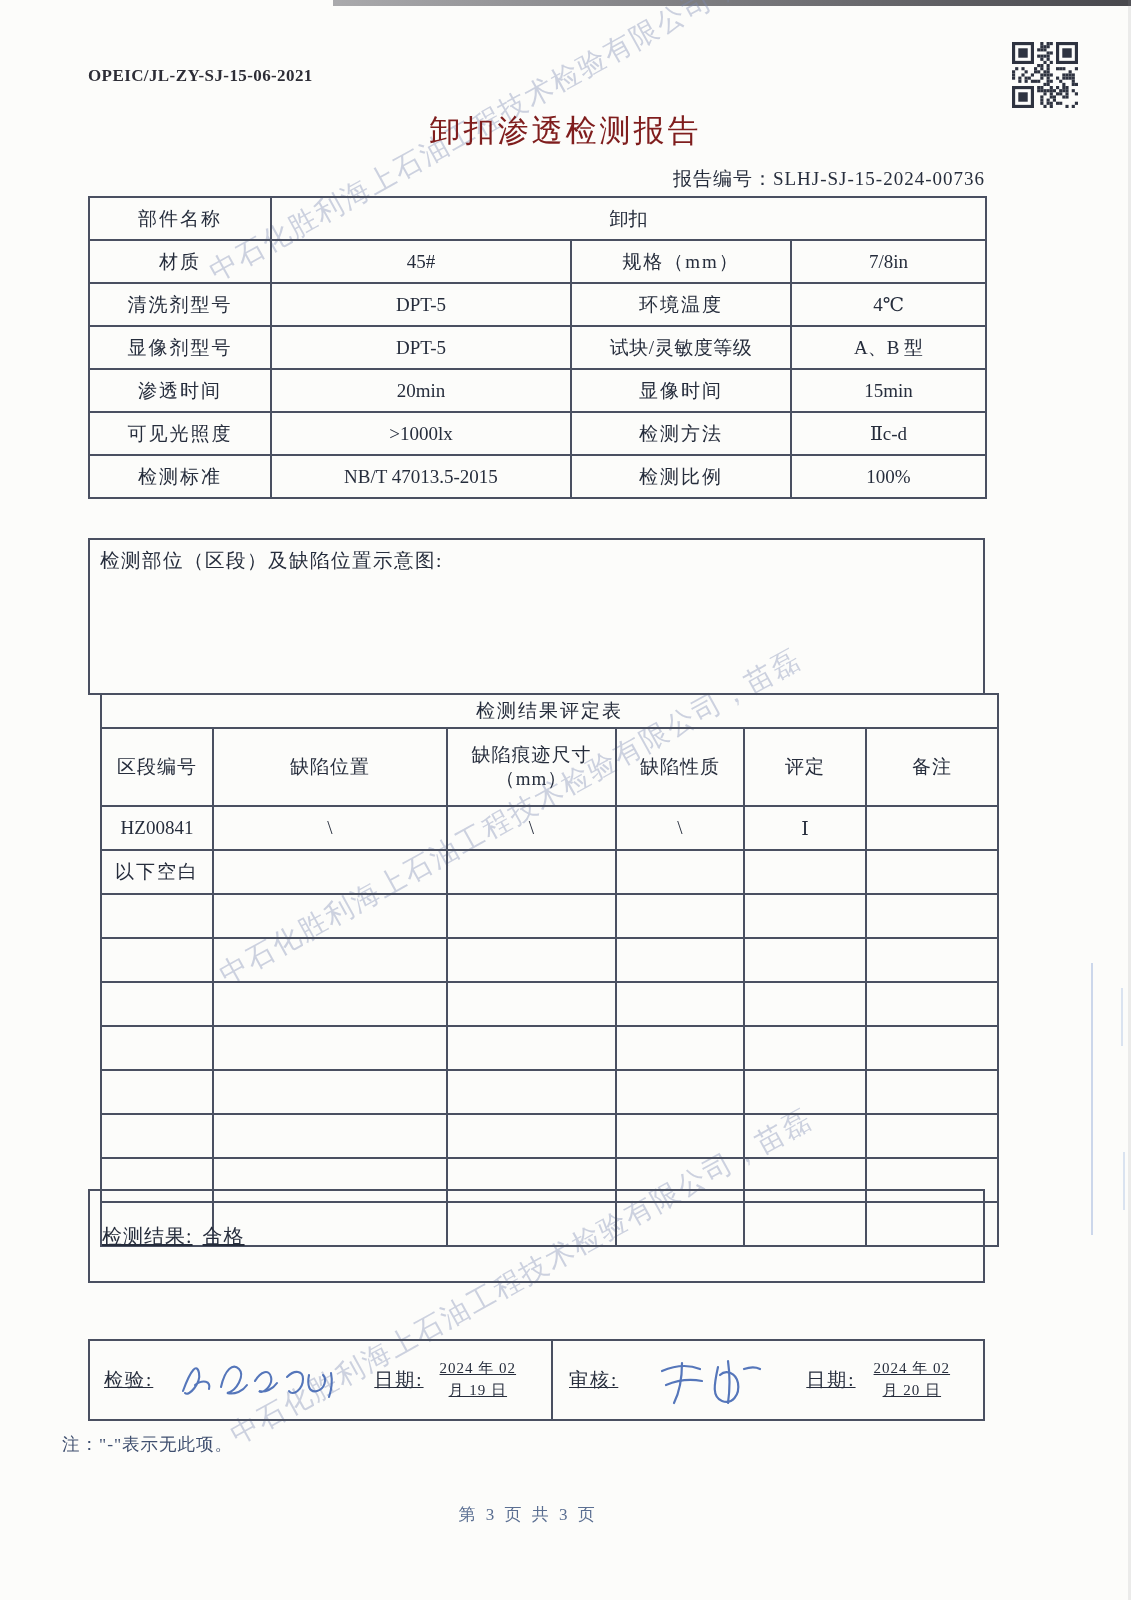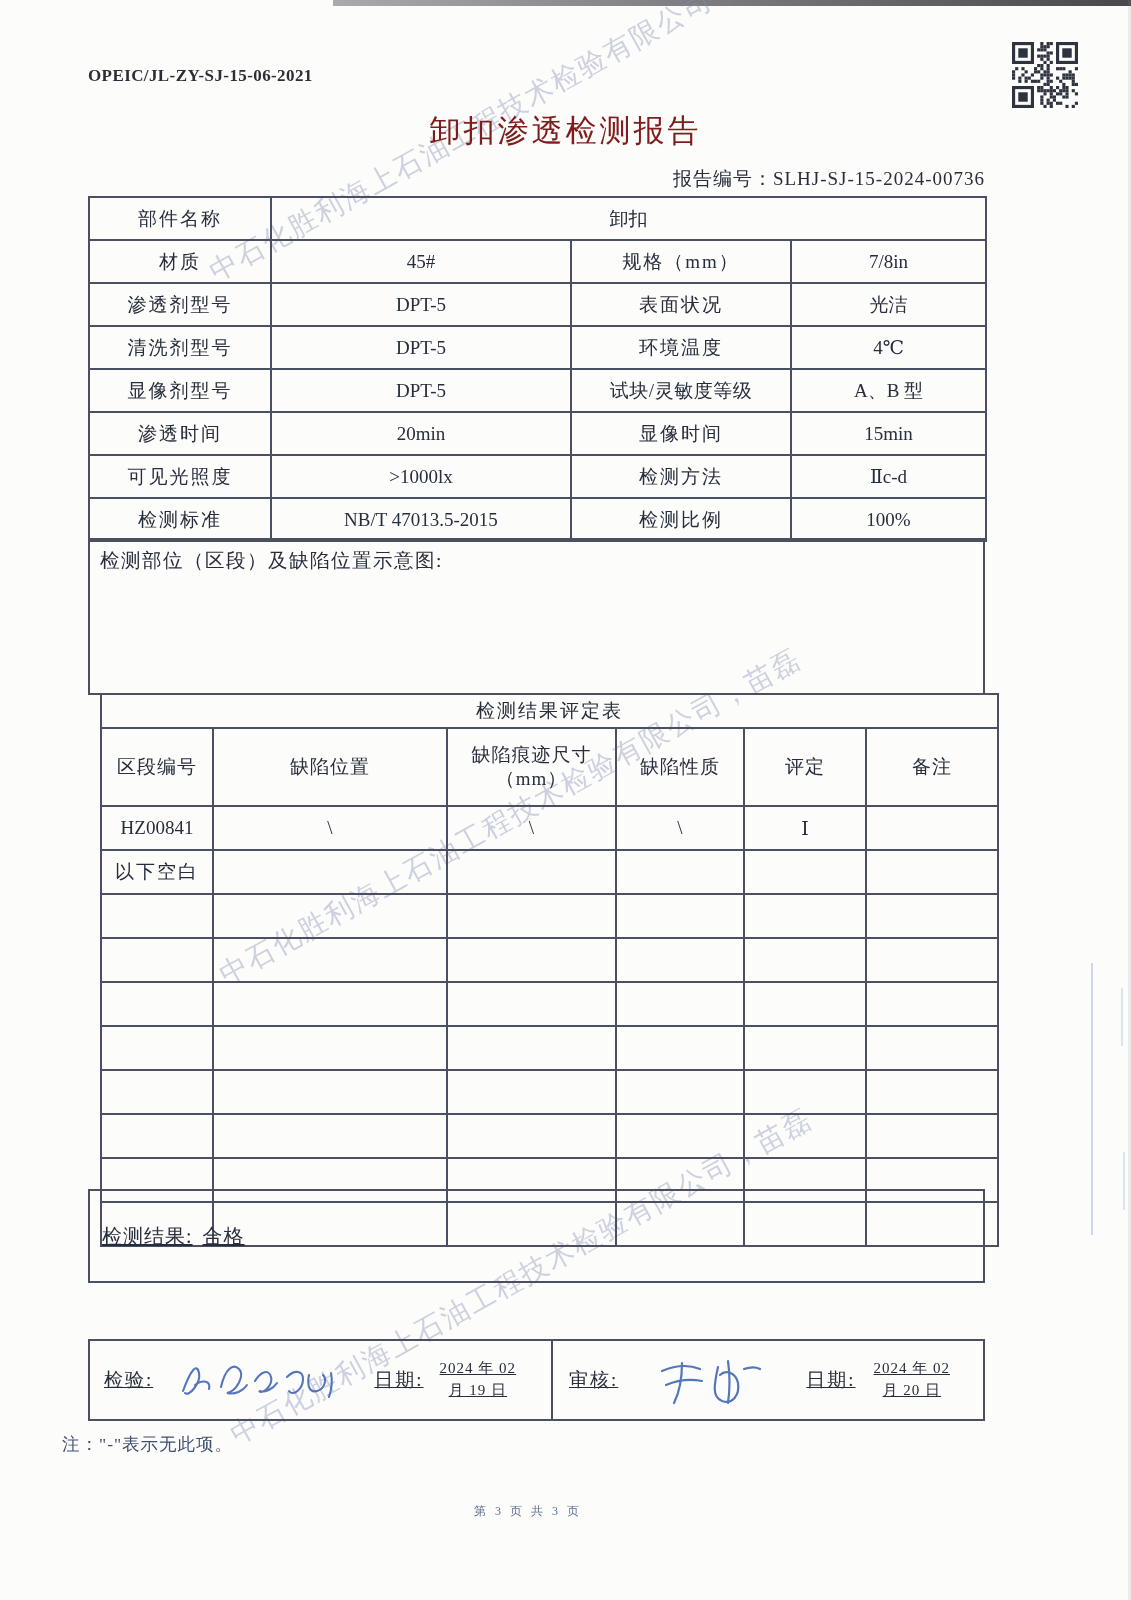--- a/index.html
+++ b/index.html
@@ -56,21 +56,21 @@
     box-sizing:border-box;border:2px solid #4a5061;display:flex;text-decoration:underline;}
   .signoff .half{display:flex;align-items:center;box-sizing:border-box;}
   .signoff .half.l{width:463px;border-right:2px solid #4a5061;}
   .signoff .half.r{flex:1;}
   .so-lbl{font-size:19px;letter-spacing:2px;}
   .date-block{font-size:15px;line-height:1.45;text-align:center;letter-spacing:1px;}
   .sig{flex:0 0 auto;}
   
   .note{position:absolute;left:62px;top:1432px;font-size:17.5px;letter-spacing:1px;color:#405070;}
   .page-footer{position:absolute;left:0;width:1056px;top:1503px;text-align:center;
-    font-size:12px;letter-spacing:3px;color:#5b6f92;}
+    font-size:17px;letter-spacing:3px;color:#5b6f92;}
 </style>
 </head>
 <body>
 
 <div class="sheet">
 
   <div class="scan-band"></div>
   <div class="edge-right"></div>
   <div class="scan-line-a"></div>
   <div class="scan-line-b"></div>
@@ -221,26 +221,20 @@
       <td class="lbl">部件名称</td>
       <td colspan="3">卸扣</td>
     </tr>
     <tr>
       <td class="lbl">材质</td>
       <td>45#</td>
       <td class="lbl">规格（mm）</td>
       <td>7/8in</td>
     </tr>
     <tr>
-      <td class="lbl">渗透剂型号</td>
-      <td>DPT-5</td>
-      <td class="lbl">表面状况</td>
-      <td>光洁</td>
-    </tr>
-    <tr>
       <td class="lbl">清洗剂型号</td>
       <td>DPT-5</td>
       <td class="lbl">环境温度</td>
       <td>4℃</td>
     </tr>
     <tr>
       <td class="lbl">显像剂型号</td>
       <td>DPT-5</td>
       <td style="letter-spacing:.5px">试块/灵敏度等级</td>
       <td>A、B 型</td>

